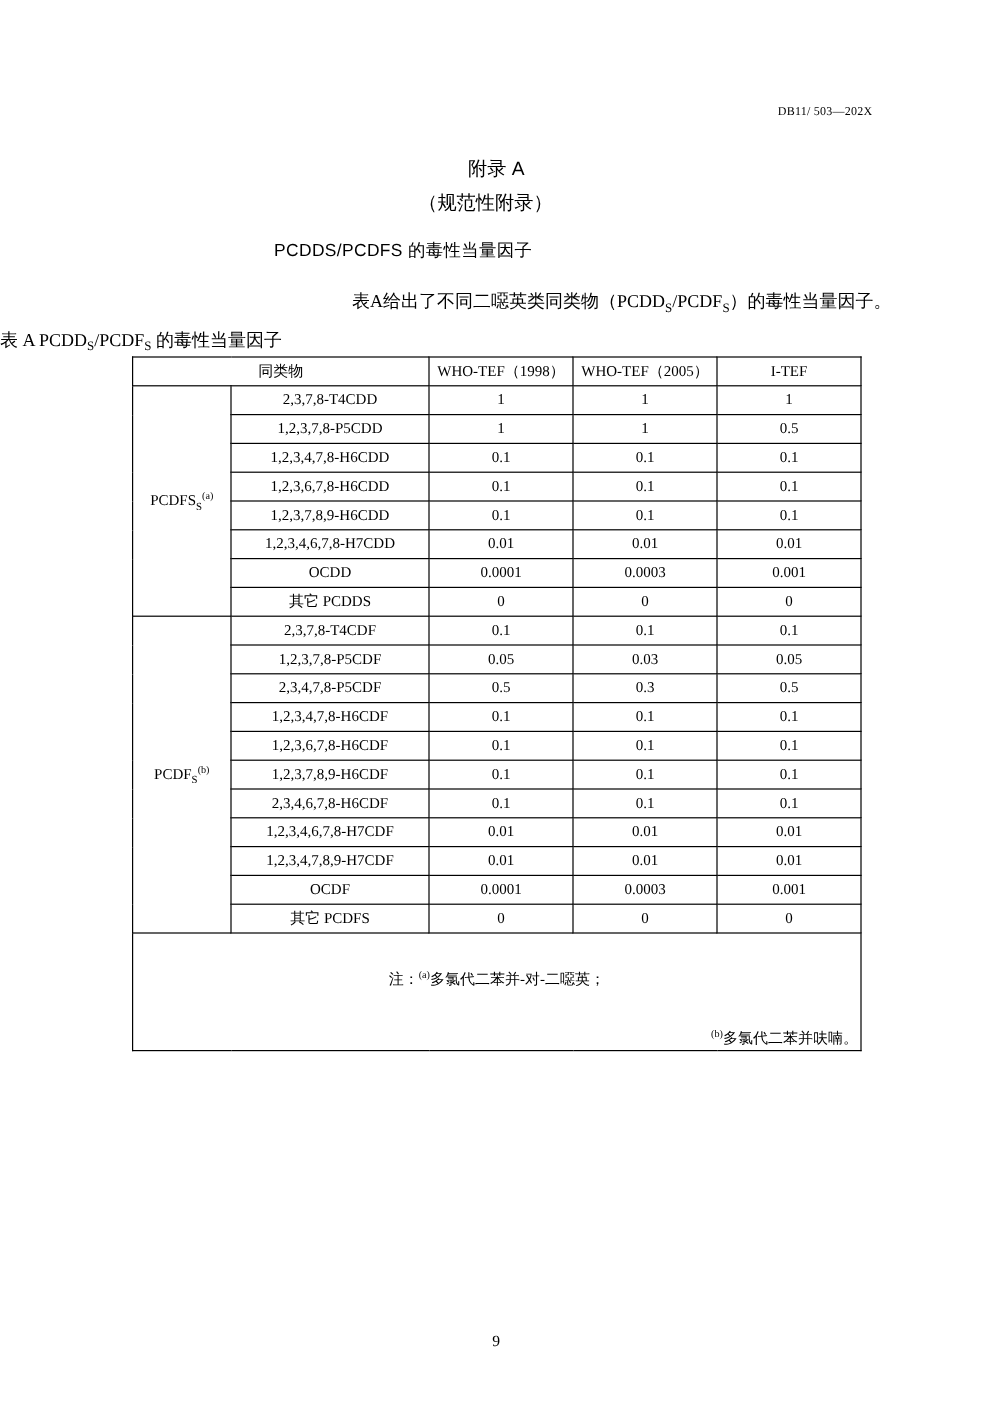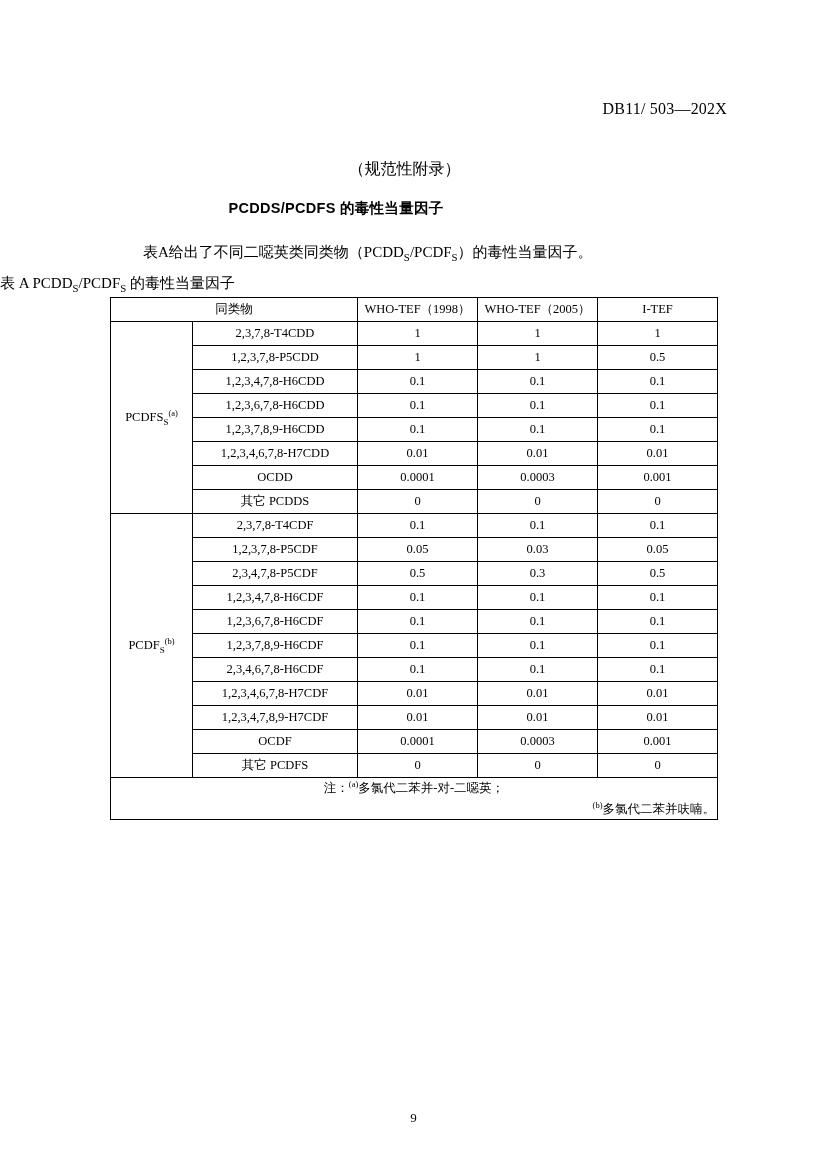--- a/index.html
+++ b/index.html
@@ -16,24 +16,24 @@
   }
   .page {
     position: absolute;
     inset: 0;
     width: 827px;
     height: 1169px;
     box-sizing: border-box;
   }
   .header-code {
     position: absolute;
-    top: 100px;
+    top: 88px;
     right: 100px;
     font-family: "Liberation Serif", serif;
-    font-size: 16px;
+    font-size: 10px;
     letter-spacing: 0.2px;
     white-space: nowrap;
   }
   .annex-title {
     position: absolute;
     top: 131px;
     left: 0;
     width: 827px;
     text-align: center;
     font-family: "Liberation Sans", sans-serif;
@@ -50,30 +50,31 @@
     font-size: 16px;
   }
   .annex-heading {
     position: absolute;
     top: 199px;
     left: 0;
     width: 672px;
     text-align: center;
     font-family: "Liberation Sans", sans-serif;
     font-size: 14.5px;
-    font-weight: bold;
+    font-weight: normal;
     letter-spacing: 0.3px;
   }
   .intro-para {
     position: absolute;
     top: 241px;
     left: 143px;
     width: 600px;
     font-size: 15px;
     line-height: 1.5;
+    text-align: right;
   }
   .table-caption {
     position: absolute;
     top: 274px;
     left: 0;
     width: 827px;
     text-align: left;
     font-size: 15px;
   }
   .sub {
@@ -119,20 +120,21 @@
   td.notes {
     text-align: left;
     font-size: 12.5px;
     line-height: 1.55;
     padding: 4px 6px 5px 6px;
     height: auto;
   }
   .notes-line {
     display: block;
     white-space: nowrap;
+    margin-top: 28px;
   }
   .notes-indent {
     padding-left: 26px;
     text-align: right;
   }
   .page-number {
     position: absolute;
     top: 1110px;
     left: 0;
     width: 827px;
@@ -141,20 +143,21 @@
   }
   .thick-top td { border-top-width: 1px; }
 </style>
 </head>
 <body>
 
 <div class="page">
 
   <div class="header-code">DB11/ 503—202X</div>
 
+  <div class="annex-title">附录 A</div>
   <div class="annex-sub">（规范性附录）</div>
   <div class="annex-heading">PCDDS/PCDFS 的毒性当量因子</div>
 
   <div class="intro-para">
     <span>表A给出了不同二噁英类同类物（PCDD</span><span class="sub">S</span><span>/PCDF</span><span class="sub">S</span><span>）的毒性当量因子。</span>
   </div>
 
   <div class="table-caption">
     <span>表 A PCDD</span><span class="sub">S</span><span>/PCDF</span><span class="sub">S</span><span> 的毒性当量因子</span>
   </div>

